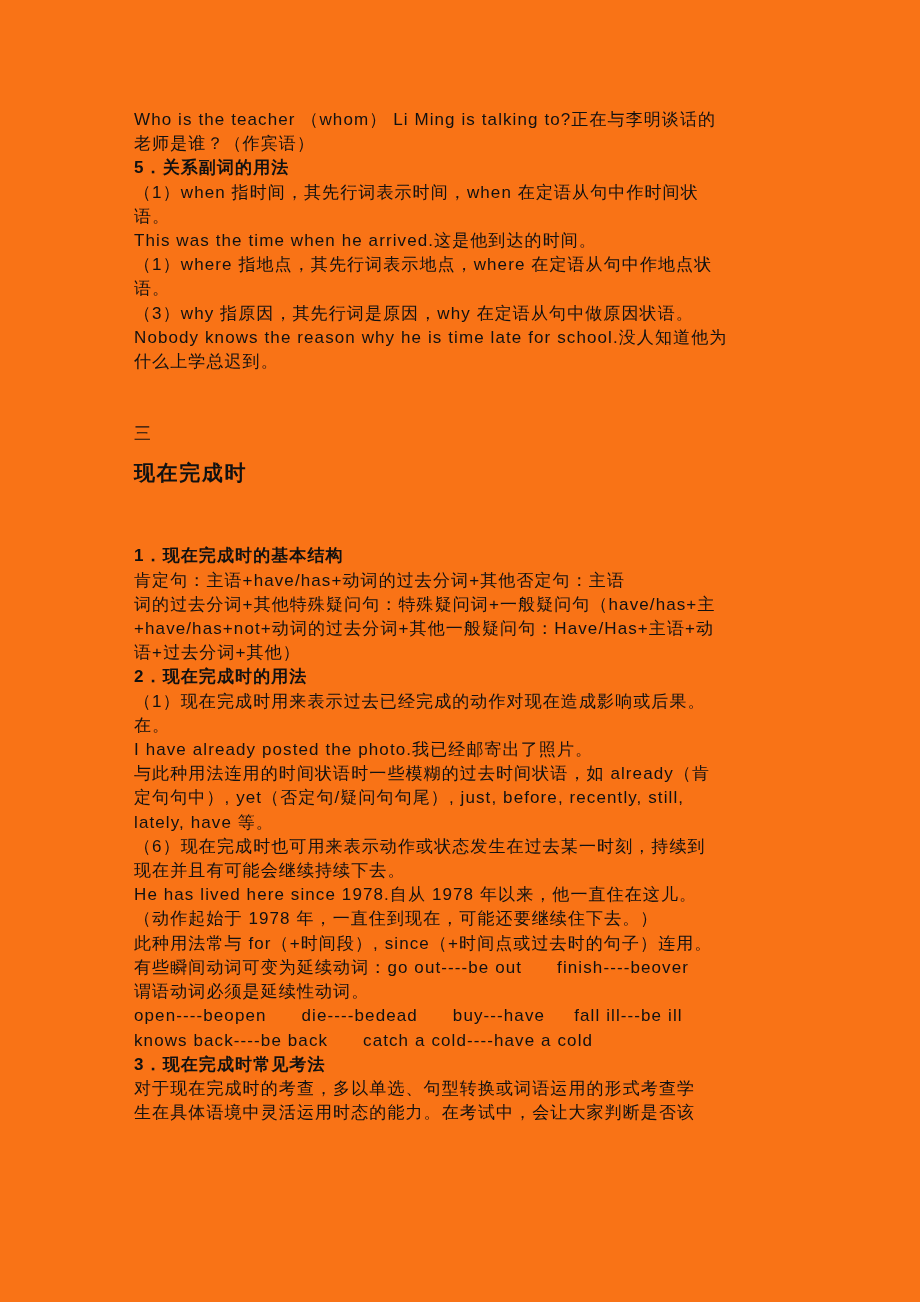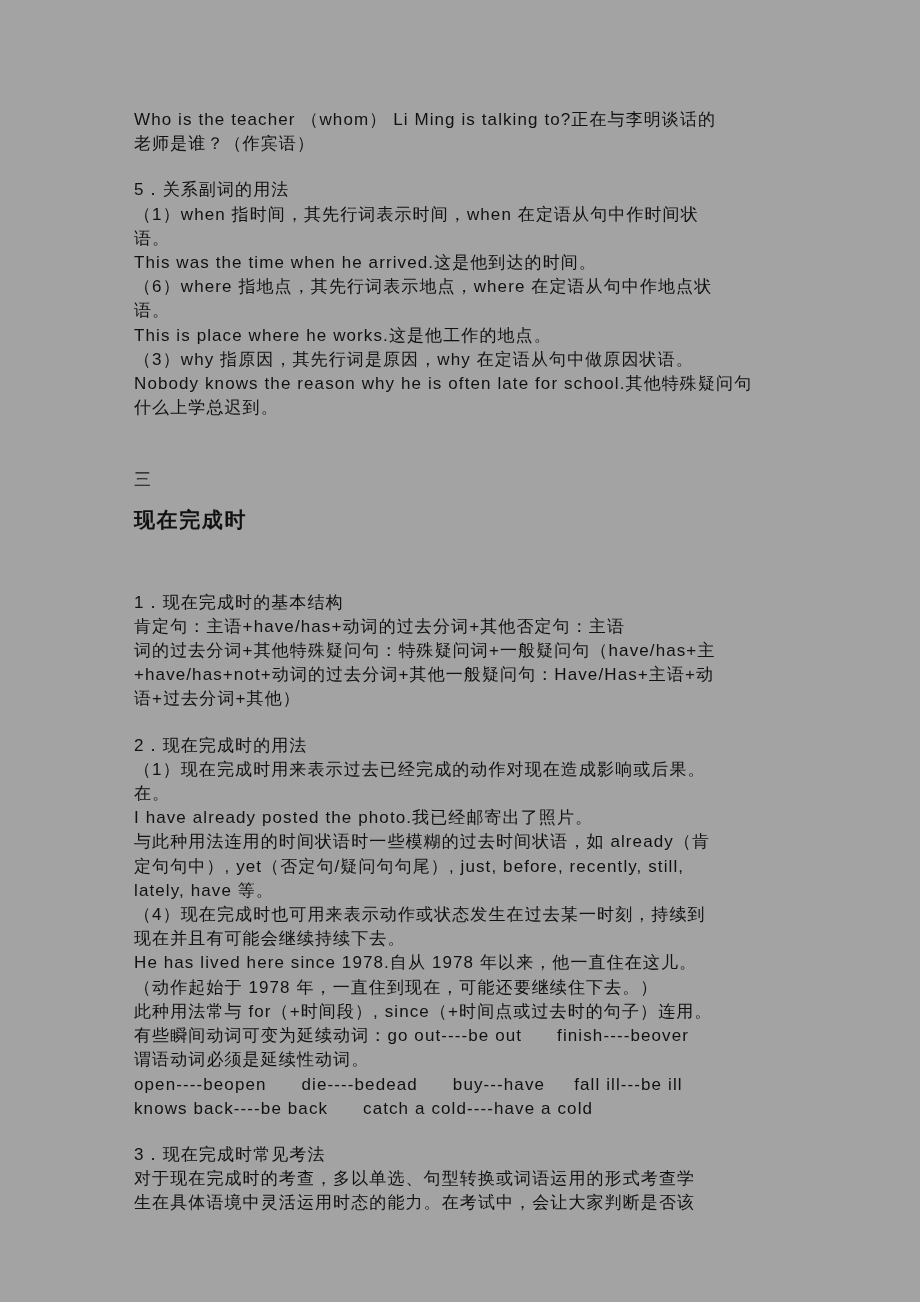--- a/index.html
+++ b/index.html
@@ -1,32 +1,32 @@
 <!DOCTYPE html>
 <html><head>
 <meta charset="utf-8">
 <style>
   html, body { margin: 0; padding: 0; background: #ffffff; }
   .page {
     position: relative;
     width: 920px;
     height: 1302px;
-    background: #a3a3a3;
+    background: #f97316;
     color: #111111;
     font-family: "Liberation Sans", sans-serif;
     overflow: hidden;
   }
   .doc { padding: 108px 100px 0 134px; }
   .line {
     font-size: 17px;
     line-height: 24.2px;
     letter-spacing: 1.1px;
     white-space: pre;
   }
-  .bold { font-weight: normal; margin-top: 22px; }
+  .bold { font-weight: bold; }
   .divider { margin-top: 48px; }
   .sec-title {
     margin-top: 12px;
     font-size: 21px;
     line-height: 30px;
     font-weight: bold;
     letter-spacing: 1.6px;
     white-space: pre;
     font-family: Liberation Serif, serif;
   }
@@ -38,46 +38,45 @@
 <div class="page">
   <div class="doc">
 
     <div>
       <div class="line">Who is the teacher （whom） Li Ming is talking to?正在与李明谈话的</div>
       <div class="line">老师是谁？（作宾语）</div>
       <div class="line bold">5．关系副词的用法</div>
       <div class="line">（1）when 指时间，其先行词表示时间，when 在定语从句中作时间状</div>
       <div class="line">语。</div>
       <div class="line">This was the time when he arrived.这是他到达的时间。</div>
-      <div class="line">（6）where 指地点，其先行词表示地点，where 在定语从句中作地点状</div>
+      <div class="line">（1）where 指地点，其先行词表示地点，where 在定语从句中作地点状</div>
       <div class="line">语。</div>
-      <div class="line">This is place where he works.这是他工作的地点。</div>
       <div class="line">（3）why 指原因，其先行词是原因，why 在定语从句中做原因状语。</div>
-      <div class="line">Nobody knows the reason why he is often late for school.其他特殊疑问句</div>
+      <div class="line">Nobody knows the reason why he is time late for school.没人知道他为</div>
       <div class="line">什么上学总迟到。</div>
     </div>
 
     <div class="line divider">三</div>
 
     <div class="sec-title">现在完成时</div>
 
     <div class="block-pp">
       <div class="line bold">1．现在完成时的基本结构</div>
       <div class="line">肯定句：主语+have/has+动词的过去分词+其他否定句：主语</div>
       <div class="line">词的过去分词+其他特殊疑问句：特殊疑问词+一般疑问句（have/has+主</div>
       <div class="line">+have/has+not+动词的过去分词+其他一般疑问句：Have/Has+主语+动</div>
       <div class="line">语+过去分词+其他）</div>
       <div class="line bold">2．现在完成时的用法</div>
       <div class="line">（1）现在完成时用来表示过去已经完成的动作对现在造成影响或后果。</div>
       <div class="line">在。</div>
       <div class="line">I have already posted the photo.我已经邮寄出了照片。</div>
       <div class="line">与此种用法连用的时间状语时一些模糊的过去时间状语，如 already（肯</div>
       <div class="line">定句句中）, yet（否定句/疑问句句尾）, just, before, recently, still,</div>
       <div class="line">lately, have 等。</div>
-      <div class="line">（4）现在完成时也可用来表示动作或状态发生在过去某一时刻，持续到</div>
+      <div class="line">（6）现在完成时也可用来表示动作或状态发生在过去某一时刻，持续到</div>
       <div class="line">现在并且有可能会继续持续下去。</div>
       <div class="line">He has lived here since 1978.自从 1978 年以来，他一直住在这儿。</div>
       <div class="line">（动作起始于 1978 年，一直住到现在，可能还要继续住下去。）</div>
       <div class="line">此种用法常与 for（+时间段）, since（+时间点或过去时的句子）连用。</div>
       <div class="line">有些瞬间动词可变为延续动词：go out----be out      finish----beover</div>
       <div class="line">谓语动词必须是延续性动词。</div>
       <div class="line">open----beopen      die----bedead      buy---have     fall ill---be ill</div>
       <div class="line">knows back----be back      catch a cold----have a cold</div>
       <div class="line bold">3．现在完成时常见考法</div>
       <div class="line">对于现在完成时的考查，多以单选、句型转换或词语运用的形式考查学</div>

